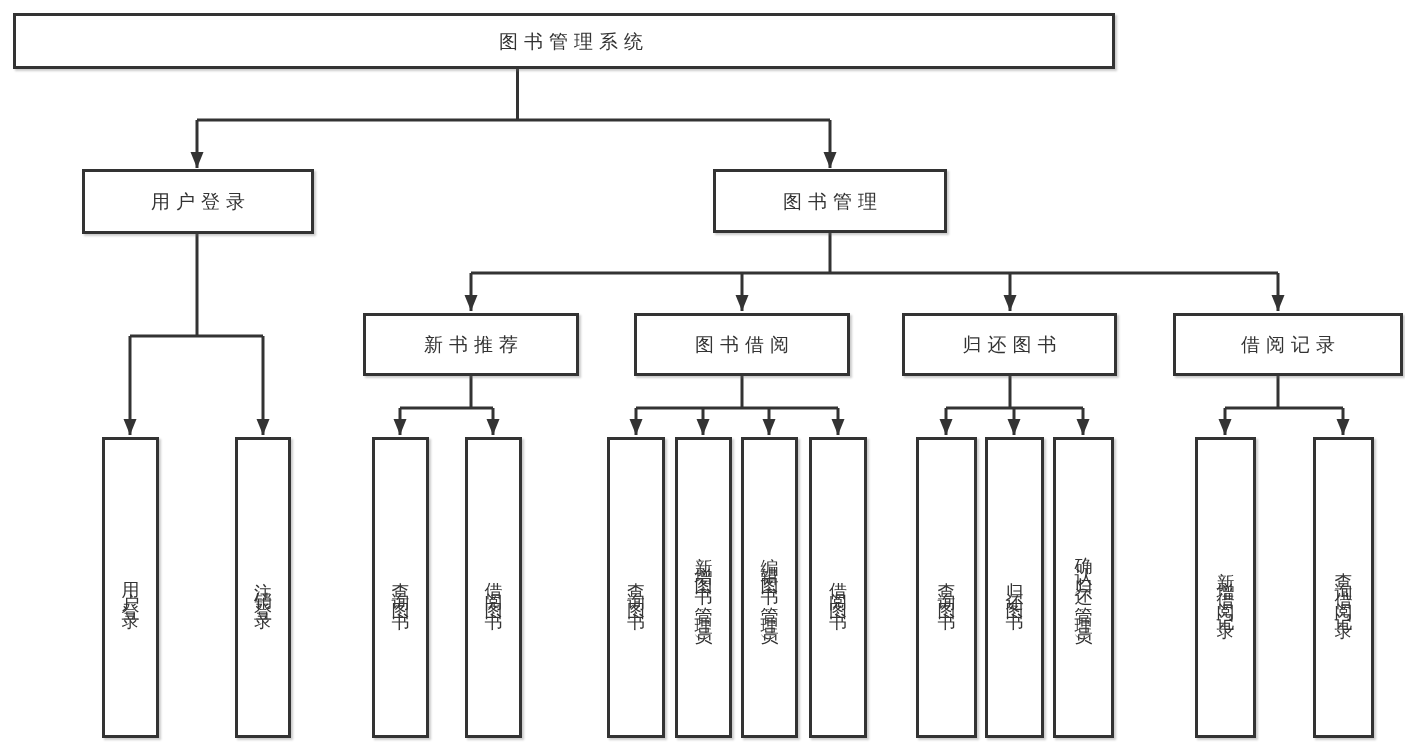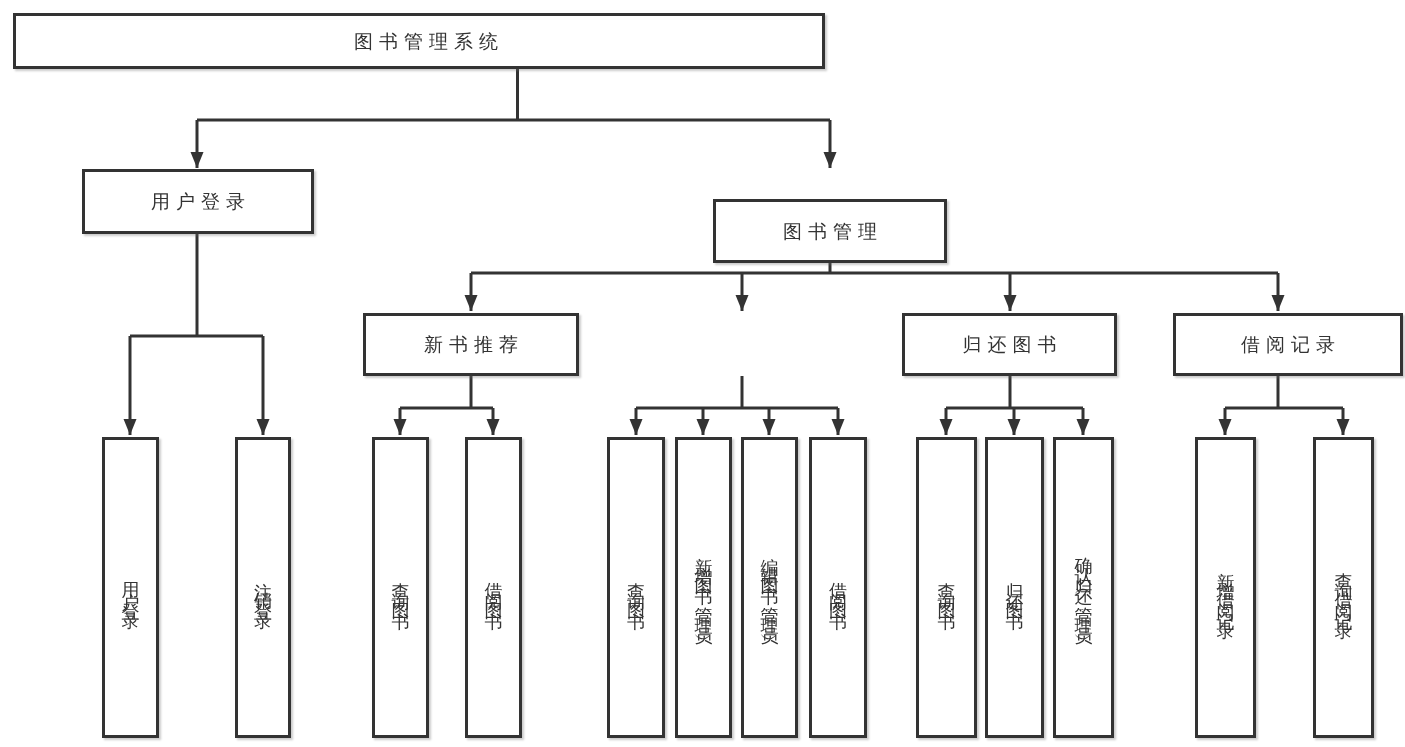--- a/index.html
+++ b/index.html
@@ -111,33 +111,36 @@
       <path d="M1014,408 V435" marker-end="url(#arrow)"></path>
       <path d="M1083,408 V435" marker-end="url(#arrow)"></path>
 
       <path d="M1278,376 V408"></path>
       <path d="M1225,408 H1343"></path>
       <path d="M1225,408 V435" marker-end="url(#arrow)"></path>
       <path d="M1343,408 V435" marker-end="url(#arrow)"></path>
     </g>
   </svg>
 
-  <div class="node h-label" style="left:13px; top:13px; width:812px; height:56px;padding-left:14px;">
+  <div class="node h-label" style="left:13px; top:13px; width:1102px; height:56px;padding-left:14px;">
     <span>图书管理系统</span>
   </div>
 
   <div class="node h-label" style="left:82px; top:169px; width:232px; height:65px;">
     <span>用户登录</span>
   </div>
-  <div class="node h-label" style="left:713px; top:169px; width:234px; height:64px;margin-top:30px;">
+  <div class="node h-label" style="left:713px; top:169px; width:234px; height:64px;">
     <span>图书管理</span>
   </div>
 
   <div class="node h-label" style="left:363px; top:313px; width:216px; height:63px;">
     <span>新书推荐</span>
+  </div>
+  <div class="node h-label" style="left:634px; top:313px; width:216px; height:63px;">
+    <span>图书借阅</span>
   </div>
   <div class="node h-label" style="left:902px; top:313px; width:215px; height:63px;">
     <span>归还图书</span>
   </div>
   <div class="node h-label" style="left:1173px; top:313px; width:230px; height:63px;">
     <span>借阅记录</span>
   </div>
 
   <div class="node leaf" style="left:102px; top:437px; width:57px; height:301px;">
     <span>用户登录</span>

